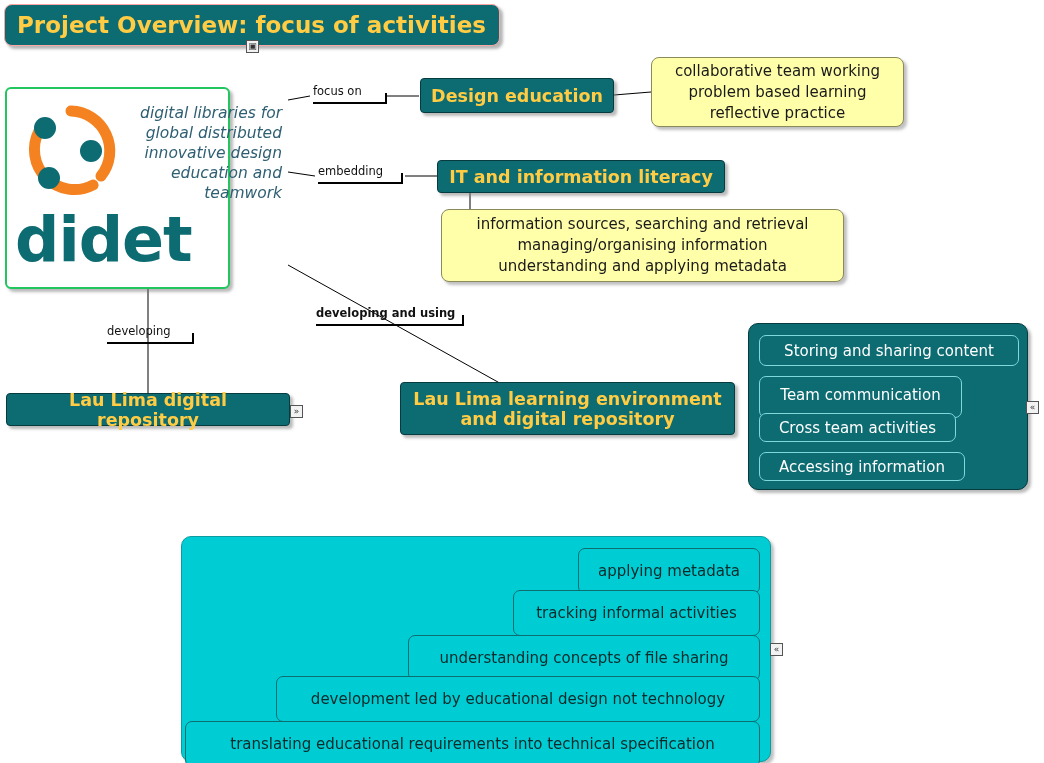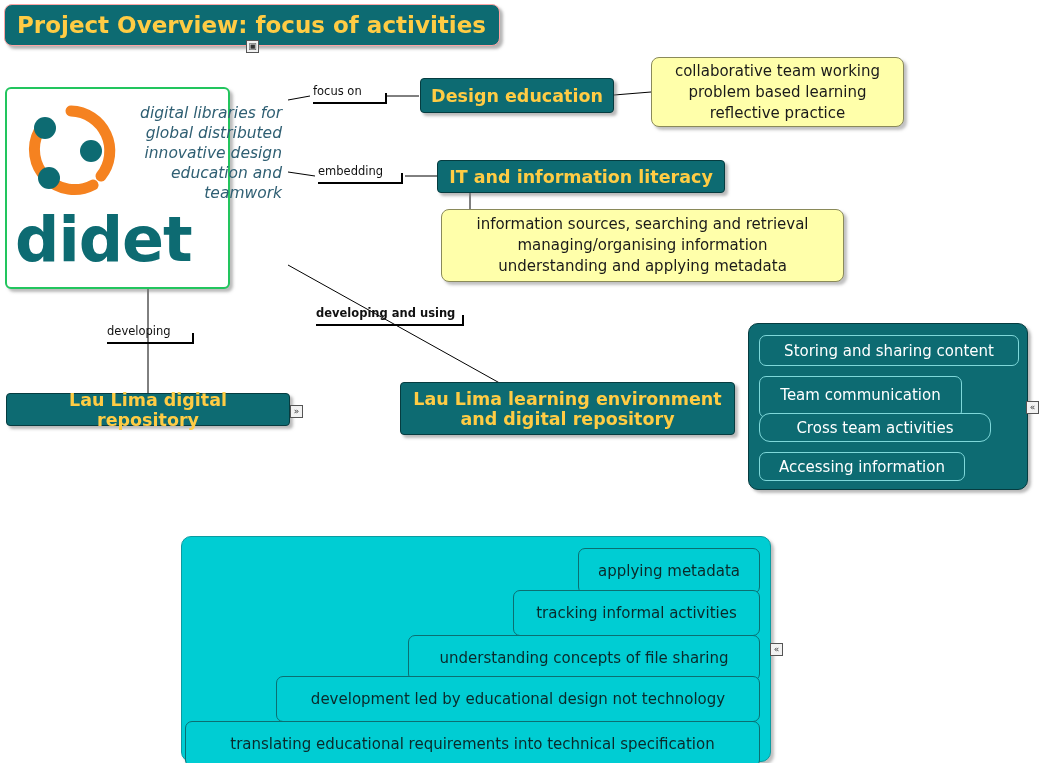--- a/index.html
+++ b/index.html
@@ -287,21 +287,21 @@
     <span>and digital repository</span>
   </div>
 
   <div id="group-content" class="abs">
     <div class="chip" style="left:10px; top:11px; width:260px; height:31px;">
       <span>Storing and sharing content</span>
     </div>
     <div class="chip" style="left:10px; top:52px; width:203px; height:42px;align-items:flex-end;">
       <span>Team communication</span>
     </div>
-    <div class="chip" style="left:10px; top:89px; width:232px; height:29px;border-radius:11px;">
+    <div class="chip" style="left:10px; top:89px; width:197px; height:29px;">
       <span>Cross team activities</span>
     </div>
     <div class="chip" style="left:10px; top:128px; width:206px; height:29px;border-radius:7px;">
       <span>Accessing information</span>
     </div>
   </div>
   <div class="abs handle" style="left:1026px; top:401px;">
     <span>«</span>
   </div>
 

